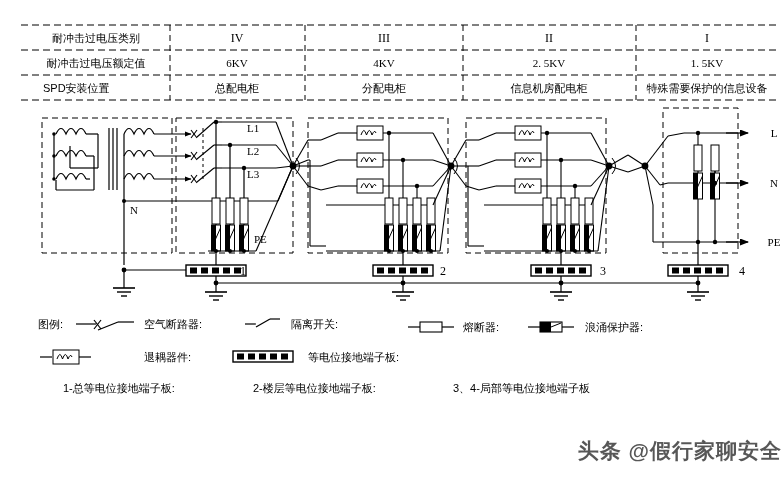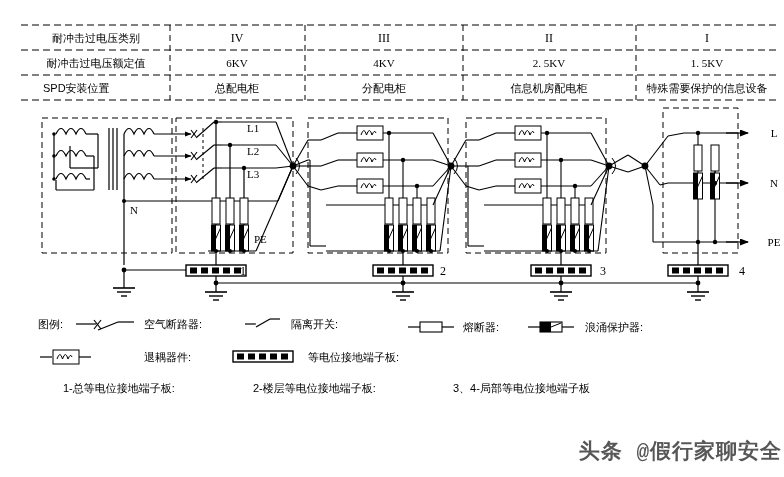--- a/index.html
+++ b/index.html
@@ -7,21 +7,21 @@
        font-family:"Liberation Serif","DejaVu Serif",serif;color:#000;}
   #root{position:absolute;left:8px;top:0;width:784px;height:477px;}
   svg#canvas{position:absolute;left:0;top:0;width:784px;height:477px;}
   .tbl-txt{font-family:"Liberation Sans","DejaVu Sans",sans-serif;font-size:11px;}
   .rom{font-family:"Liberation Serif","DejaVu Serif",serif;font-size:12px;}
   .kv{font-family:"Liberation Serif","DejaVu Serif",serif;font-size:11px;}
   .lbl{font-family:"Liberation Serif","DejaVu Serif",serif;font-size:11px;}
   .cn{font-family:"Liberation Sans","DejaVu Sans",sans-serif;font-size:11px;}
   .num{font-family:"Liberation Serif","DejaVu Serif",serif;font-size:12px;}
   .wm{position:absolute;right:10px;bottom:12px;
-      font-family:Liberation Mono, monospace;
+      font-family:Liberation Sans, sans-serif;
       font-size:21px;font-weight:bold;color:#3a3a3a;letter-spacing:1px;
       opacity:.85;white-space:nowrap;}
   text{fill:#000;}
 </style>
 </head>
 <body>
 
 <div id="root">
 
 <svg id="canvas" viewBox="0 0 784 477" xmlns="http://www.w3.org/2000/svg">

